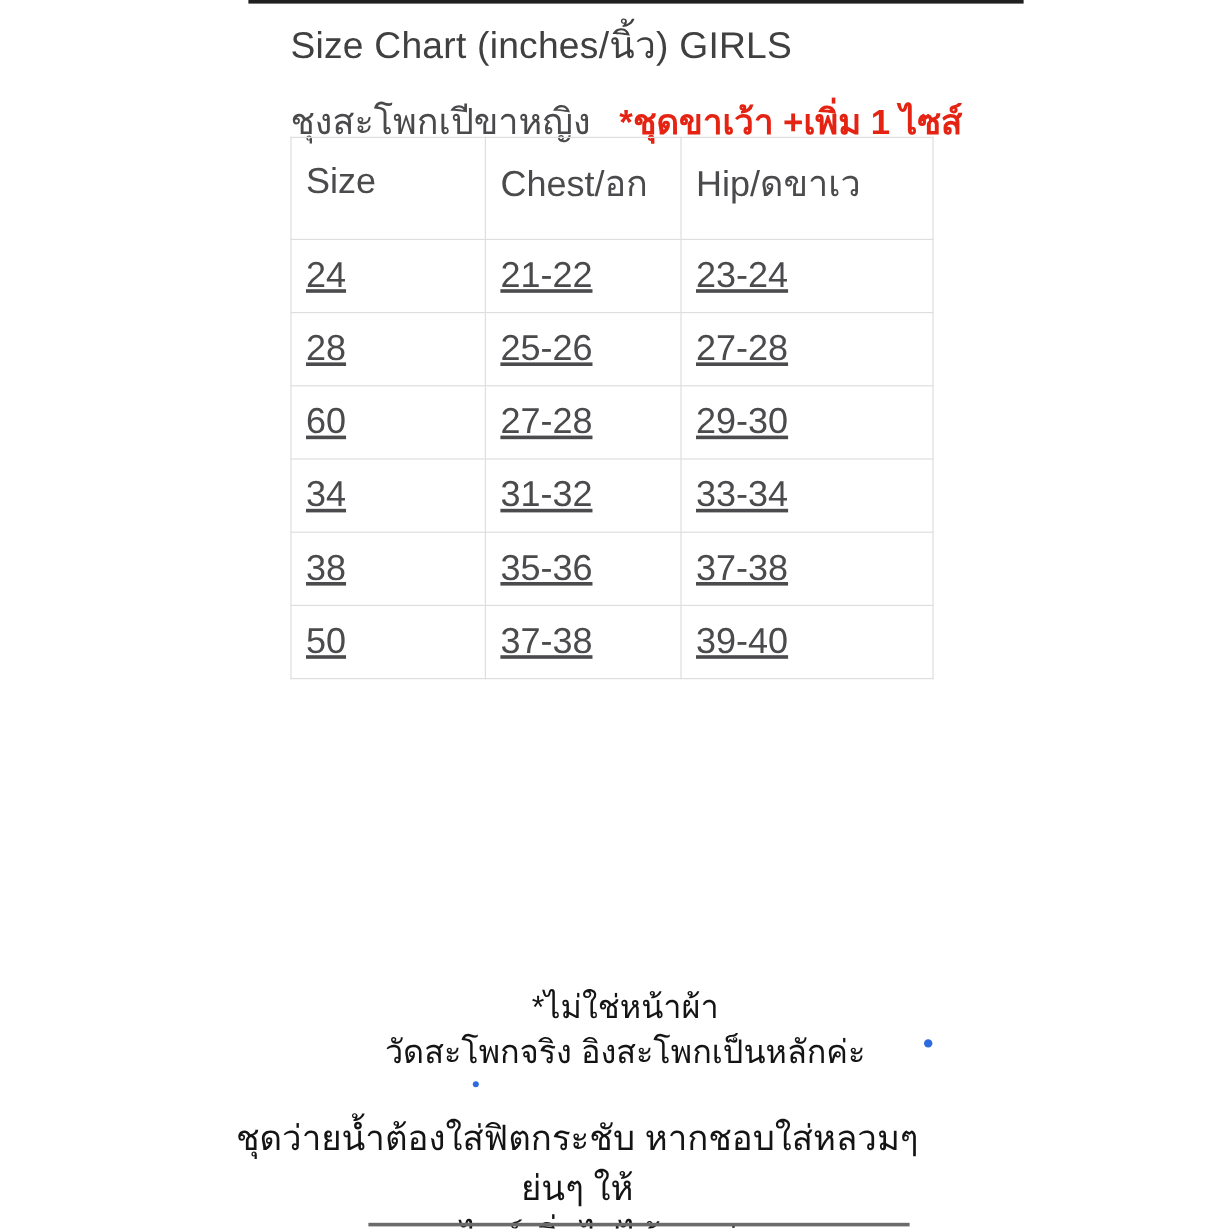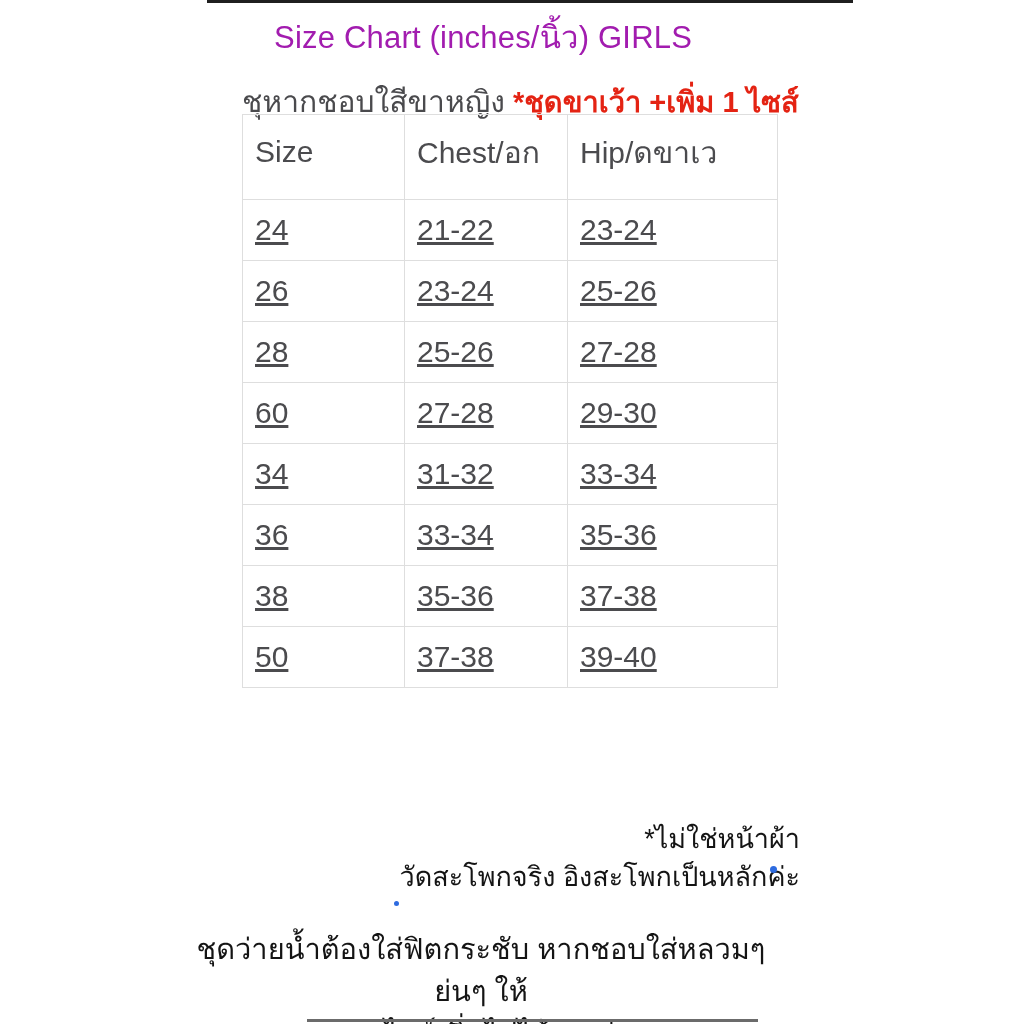--- a/index.html
+++ b/index.html
@@ -31,33 +31,32 @@
   }
 
   
   .hdr {
     position: absolute;
     left: 242px; top: 12px;
     white-space: nowrap;
   }
   .hdr .title {
     font-size: 31px;
-    color: #a21caf;
+    color: #404040;
     letter-spacing: 0.2px;
-    margin-left: 32px;
   }
   .hdr .subtitle-row {
     margin-top: 16px;
     font-size: 30px;
     color: #4a4a4d;
   }
   .hdr .subtitle-note {
     color: #e42313;
     font-weight: bold;
-    margin-left: 8px;
+    margin-left: 24px;
     font-size: 29px;
   }
 
   
   table.size-table {
     position: absolute;
     left: 242px; top: 114px;
     width: 535px;
     border-collapse: collapse;
     table-layout: fixed;
@@ -80,21 +79,21 @@
     vertical-align: middle;
     padding-bottom: 10px;
   }
   table.size-table tbody td { height: 60px; text-decoration: underline; }
 
   
   .notes-upper {
     position: absolute;
     left: 242px; top: 820px;
     width: 558px;
-    text-align: right;
+    text-align: center;
     font-size: 27px;
     line-height: 38px;
     color: #141414;
   }
   .notes-lower {
     position: absolute;
     left: 192px; top: 928px;
     width: 578px;
     text-align: center;
     font-size: 29px;
@@ -114,21 +113,21 @@
 </head>
 <body>
 
 <div id="canvas">
 
   <div class="top-rule"></div>
 
   <div class="hdr">
     <div class="title">Size Chart (inches/นิ้ว) GIRLS</div>
     <div class="subtitle-row">
-      <span>ชุหากชอบใสีขาหญิง</span><span class="subtitle-note">*ชุดขาเว้า +เพิ่ม 1 ไซส์</span>
+      <span>ชุงสะโพกเปีขาหญิง</span><span class="subtitle-note">*ชุดขาเว้า +เพิ่ม 1 ไซส์</span>
     </div>
   </div>
 
   <table class="size-table">
     <colgroup>
         <col class="c1">
         <col class="c2">
         <col class="c3">
       </colgroup>
     <thead>
@@ -138,43 +137,33 @@
         <th>Hip/ดขาเว</th>
       </tr>
     </thead>
     <tbody>
         <tr>
           <td>24</td>
           <td>21-22</td>
           <td>23-24</td>
         </tr>
         <tr>
-          <td>26</td>
-          <td>23-24</td>
-          <td>25-26</td>
-        </tr>
-        <tr>
           <td>28</td>
           <td>25-26</td>
           <td>27-28</td>
         </tr>
         <tr>
           <td>60</td>
           <td>27-28</td>
           <td>29-30</td>
         </tr>
         <tr>
           <td>34</td>
           <td>31-32</td>
           <td>33-34</td>
-        </tr>
-        <tr>
-          <td>36</td>
-          <td>33-34</td>
-          <td>35-36</td>
         </tr>
         <tr>
           <td>38</td>
           <td>35-36</td>
           <td>37-38</td>
         </tr>
         <tr>
           <td>50</td>
           <td>37-38</td>
           <td>39-40</td>

